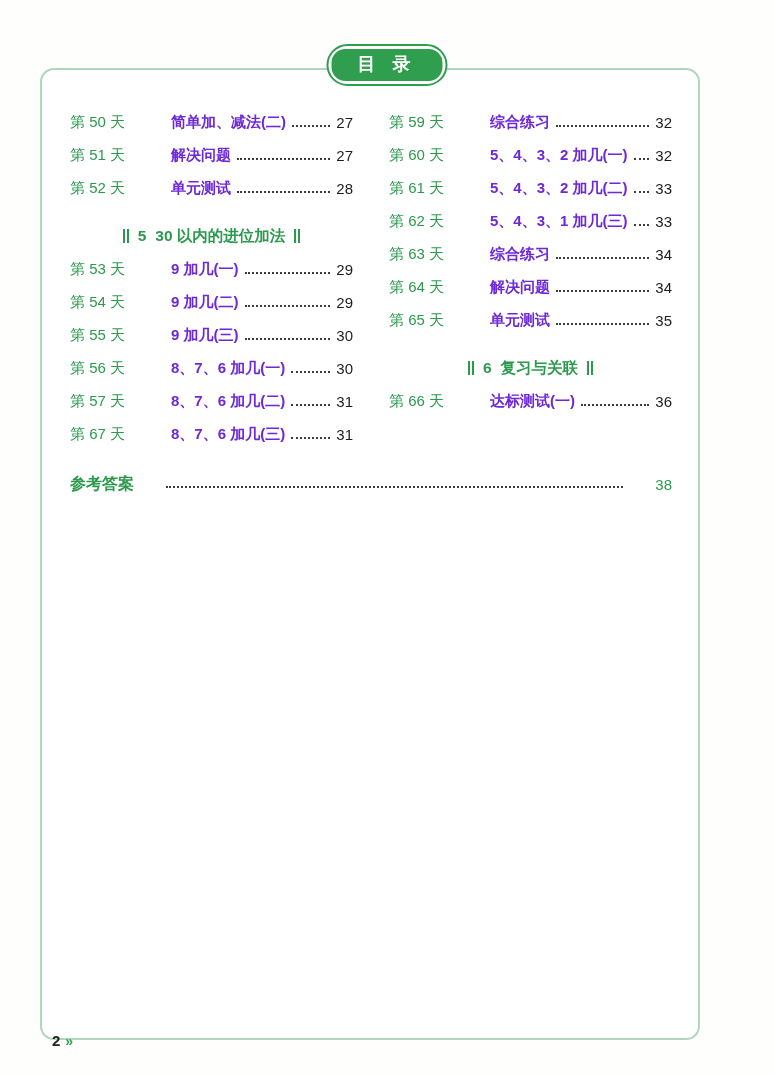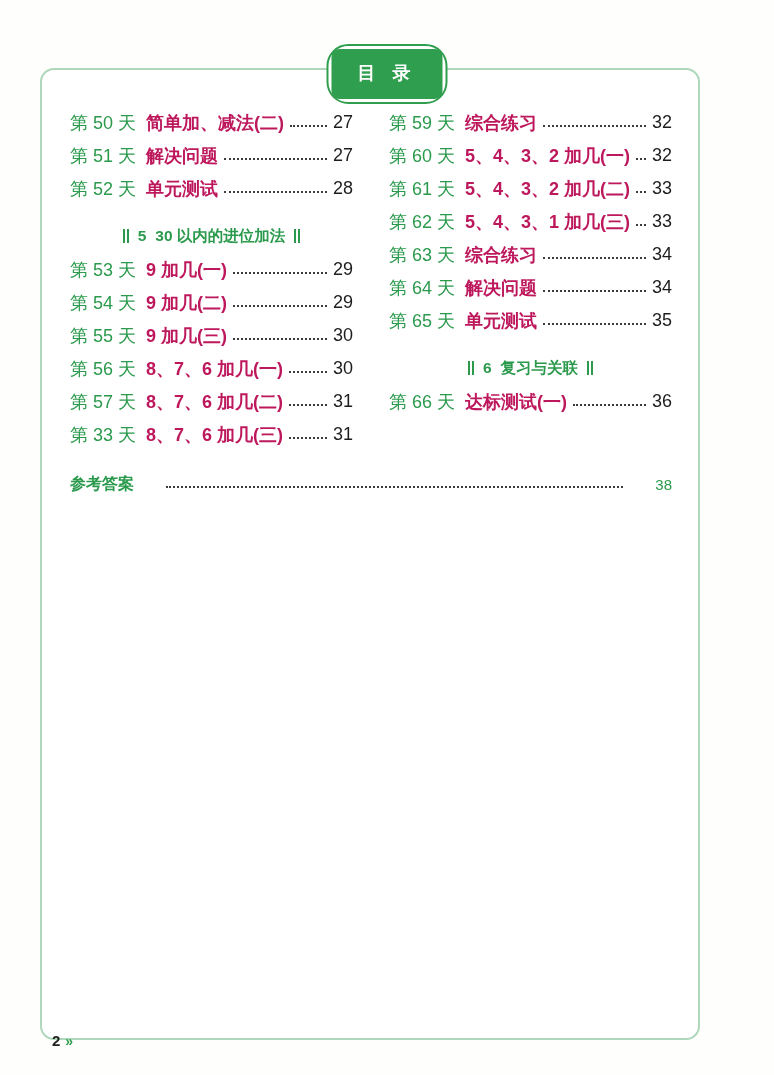--- a/index.html
+++ b/index.html
@@ -32,22 +32,22 @@
     transform: translateX(-50%);
     background: #ffffff;
     border: 2px solid #2f9e4e;
     border-radius: 22px;
     padding: 3px;
     z-index: 2;
   }
   .badge-inner {
     background: #2f9e4e;
     color: #ffffff;
-    border-radius: 8px;
-    padding: 14px 26px;
+    border-radius: 14px;
+    padding: 5px 26px;
     font-size: 18px;
     font-weight: bold;
     letter-spacing: 6px;
     white-space: pre;
     line-height: 1.2;
   }
 
   .content {
     padding: 36px 26px 0 28px;
   }
@@ -59,33 +59,34 @@
     flex: 1;
     display: flex;
     flex-direction: column;
     min-width: 0;
   }
 
   .row {
     display: flex;
     align-items: center;
     height: 33px;
-    font-size: 18px;
+    font-size: 15px;
   }
   .day {
     flex: none;
     color: #2b9a4d;
     margin-right: 10px;
     white-space: nowrap;
   }
   .title {
     flex: none;
-    color: #be185d;
+    color: #6d28d9;
     font-weight: bold;
     white-space: nowrap;
+    margin-left: 36px;
   }
   .dots {
     flex: 1;
     min-width: 8px;
     border-bottom: 2px dotted #3c3c3c;
     margin: 0 6px;
     transform: translateY(3px);
   }
   .pg {
     flex: none;
@@ -226,21 +227,21 @@
           </div>
 
           <div class="row">
             <span class="day">第 57 天</span>
             <span class="title">8、7、6 加几(二)</span>
             <span class="dots"></span>
             <span class="pg">31</span>
           </div>
 
           <div class="row">
-            <span class="day">第 33 天</span>
+            <span class="day">第 67 天</span>
             <span class="title">8、7、6 加几(三)</span>
             <span class="dots"></span>
             <span class="pg">31</span>
           </div>
 
         </div>
 
         <div class="col">
 
           <div class="row">

